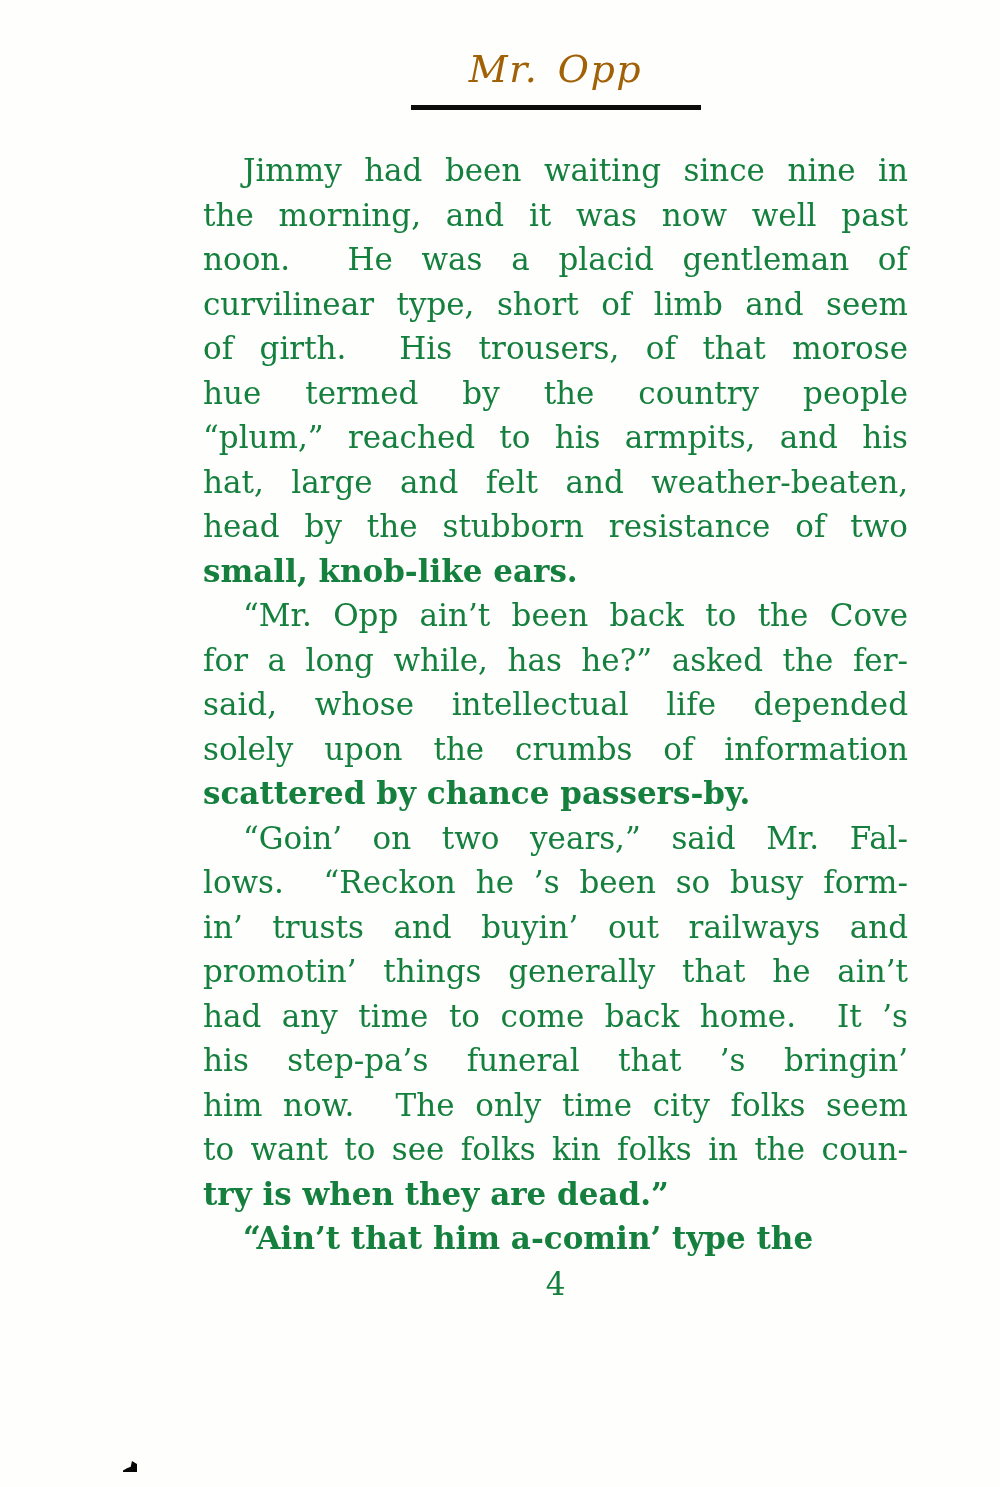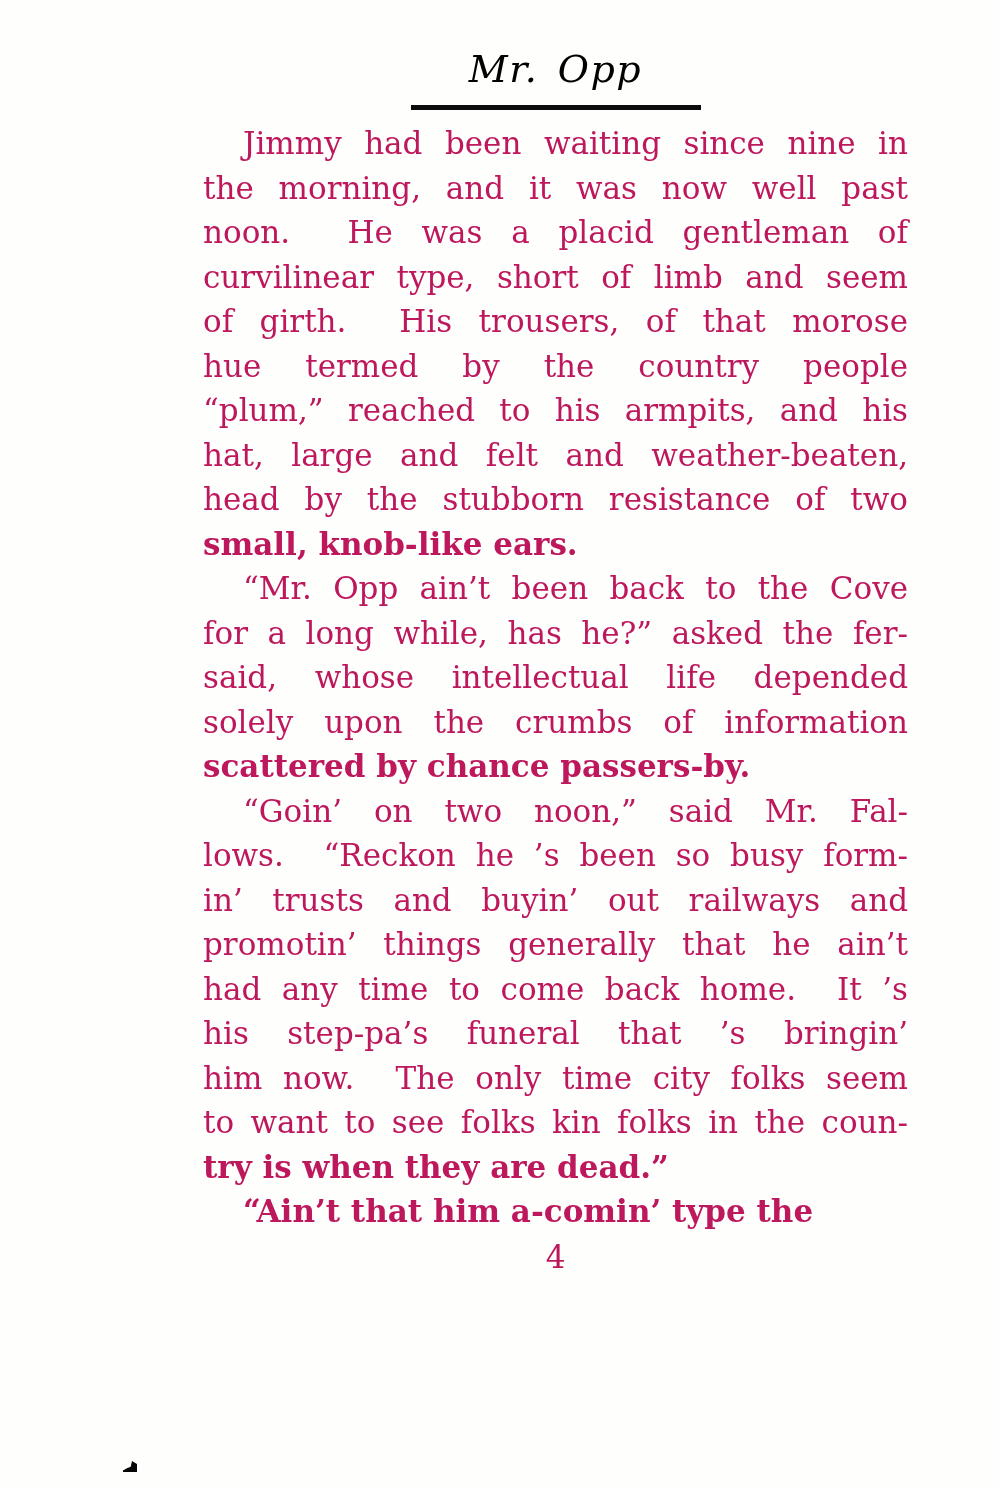--- a/index.html
+++ b/index.html
@@ -23,36 +23,36 @@
     top: 44px;
     width: 705px;
     text-align: center;
   }
   .running-head-title {
     font-style: italic;
     font-size: 38px;
     line-height: 50px;
     letter-spacing: 1.5px;
     word-spacing: 6px;
-    color: #000000;
+    color: #a16207;
   }
   .header-rule {
     margin: 11px auto 0 auto;
     width: 290px;
     height: 5px;
     background: #0c0c0c;
   }
   .text-col {
     position: absolute;
     left: 203px;
-    top: 121px;
+    top: 148px;
     width: 705px;
     font-size: 31px;
     line-height: 44.5px;
-    color: #be185d;
+    color: #15803d;
   }
   .line {
     text-align: justify;
     text-align-last: justify;
     white-space: normal;
   }
   .line.first {
     text-indent: 40px;
   }
   .line.last {
@@ -94,21 +94,21 @@
       <div class="line">hue termed by the country people</div>
       <div class="line">“plum,” reached to his armpits, and his</div>
       <div class="line">hat, large and felt and weather-beaten,</div>
       <div class="line">head by the stubborn resistance of two</div>
       <div class="line last">small, knob-like ears.</div>
       <div class="line first">“Mr. Opp ain’t been back to the Cove</div>
       <div class="line">for a long while, has he?” asked the fer-</div>
       <div class="line">said, whose intellectual life depended</div>
       <div class="line">solely upon the crumbs of information</div>
       <div class="line last">scattered by chance passers-by.</div>
-      <div class="line first">“Goin’ on two noon,” said Mr. Fal-</div>
+      <div class="line first">“Goin’ on two years,” said Mr. Fal-</div>
       <div class="line">lows.&nbsp; “Reckon he ’s been so busy form-</div>
       <div class="line">in’ trusts and buyin’ out railways and</div>
       <div class="line">promotin’ things generally that he ain’t</div>
       <div class="line">had any time to come back home.&nbsp; It ’s</div>
       <div class="line">his step-pa’s funeral that ’s bringin’</div>
       <div class="line">him now.&nbsp; The only time city folks seem</div>
       <div class="line">to want to see folks kin folks in the coun-</div>
       <div class="line last">try is when they are dead.”</div>
       <div class="line first last">“Ain’t that him a-comin’ type the</div>
       <div class="page-number">4</div>

